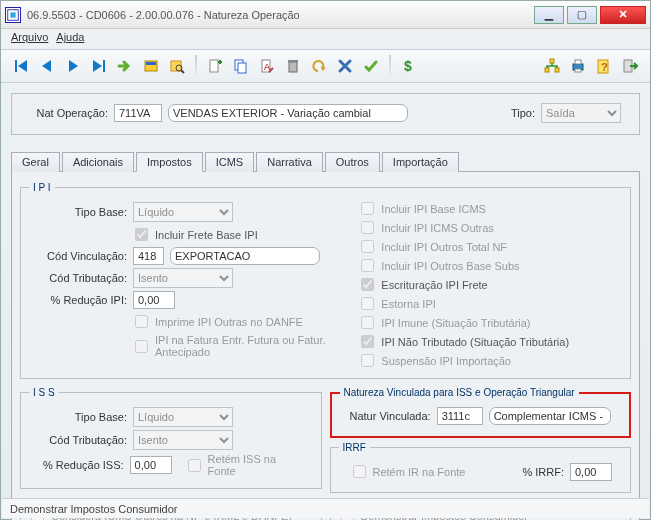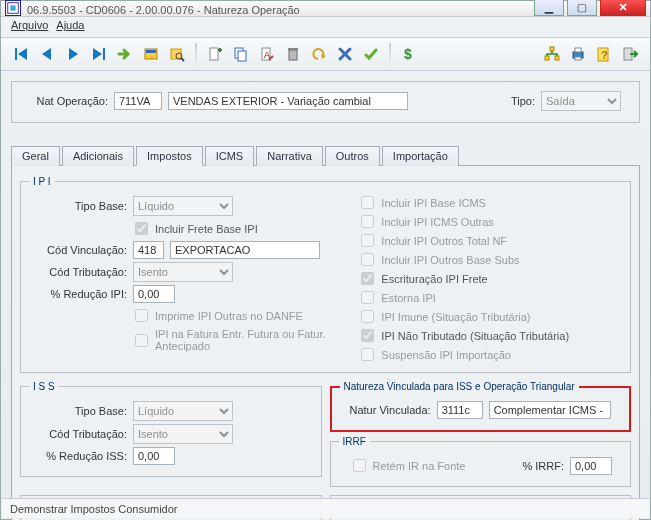--- a/index.html
+++ b/index.html
@@ -15,24 +15,24 @@
     position: relative;
   }
   .window {
     width: 651px;
     height: 520px;
     border: 1px solid #9aa;
     background: linear-gradient(#eef2f5, #e6ecef);
     position: relative;
   }
   .titlebar {
-    height: 16px;
+    height: 28px;
     background: linear-gradient(#fdfdfd, #e8e8e8);
     display: flex;
-    align-items: flex-end;
+    align-items: center;
     padding: 0 4px;
     border-bottom: 1px solid #ccc;
   }
   .titlebar .appicon {
     width: 16px; height: 16px;
     background: #fff;
     border: 1px solid #22a; 
     margin-right: 6px;
     display: flex; align-items: center; justify-content: center;
   }
@@ -72,28 +72,28 @@
   fieldset {
     border: 1px solid #b8c0c7; margin: 4px 0; padding: 6px 8px 8px;
   }
   legend { color: #003366; font-weight: normal; padding: 0 4px; font-size:10px; }
   .row { display:flex; align-items:center; gap: 6px; margin: 3px 10px; }
   .lbl { text-align: right; }
   input[type=text], .readonly {
     height: 18px; border:1px solid #a8b0b8; background:#fff; padding: 1px 4px;
     font: inherit; color:#333;
   }
-  .readonly { background:#fafafa; color:#555; }
+  .readonly { background:#fafafa; color:#555;border-radius:7px; }
   select.fakesel {
     height:20px; border:1px solid #a8b0b8; background:#f4f4f4; font:inherit; color:#666;
   }
   .checkbox { display:flex; align-items:center; gap:4px; color:#555; }
   .checkbox input { width:13px; height:13px; }
   .tabs {
-    display:flex; border-bottom: 1px solid #aab; margin-top:22px;
+    display:flex; border-bottom: 1px solid #aab; margin-top:16px;
   }
   .tab {
     padding: 3px 10px; border:1px solid #aab; border-bottom:none; margin-right:2px;
     background: linear-gradient(#f3f5f8,#e5e9ee); color:#334; position:relative; top:1px;
   }
   .tab.active { background:#eef1f4; border-bottom:1px solid #eef1f4; font-weight:normal; }
   .panel { border:1px solid #aab; border-top:none; padding:6px 8px; background:#eef1f4; }
   .cols { display:flex; gap:8px; }
   .col { flex:1; }
   .highlight { border:2px solid #d91a1a !important; }
@@ -366,20 +366,24 @@
               <span class="lbl" style="width:88px">Tipo Base:</span>
               <select class="fakesel" style="width:100px" disabled=""><option>Líquido</option></select>
             </div>
             <div class="row">
               <span class="lbl" style="width:88px">Cód Tributação:</span>
               <select class="fakesel" style="width:100px" disabled=""><option>Isento</option></select>
             </div>
             <div class="row">
               <span class="lbl" style="width:88px">% Redução ISS:</span>
               <input type="text" style="width: 42px;" value="0,00">
+              <label class="checkbox disabled chk-dim" style="margin-left:6px">
+                  <input type="checkbox" disabled="" style="">
+                  <span>Retém ISS na Fonte</span>
+                </label>
             </div>
           </fieldset>
         </div>
         <div class="col" style="flex:1">
           <fieldset class="highlight">
             <legend>Natureza Vinculada para ISS e Operação Triangular</legend>
             <div class="row">
               <span class="lbl">Natur Vinculada:</span>
               <input type="text" style="width: 46px;" value="3111c">
               <input type="text" style="flex: 1 1 0%; min-width: 60px;" class="readonly" readonly="" value="Complementar ICMS - FT4003">

